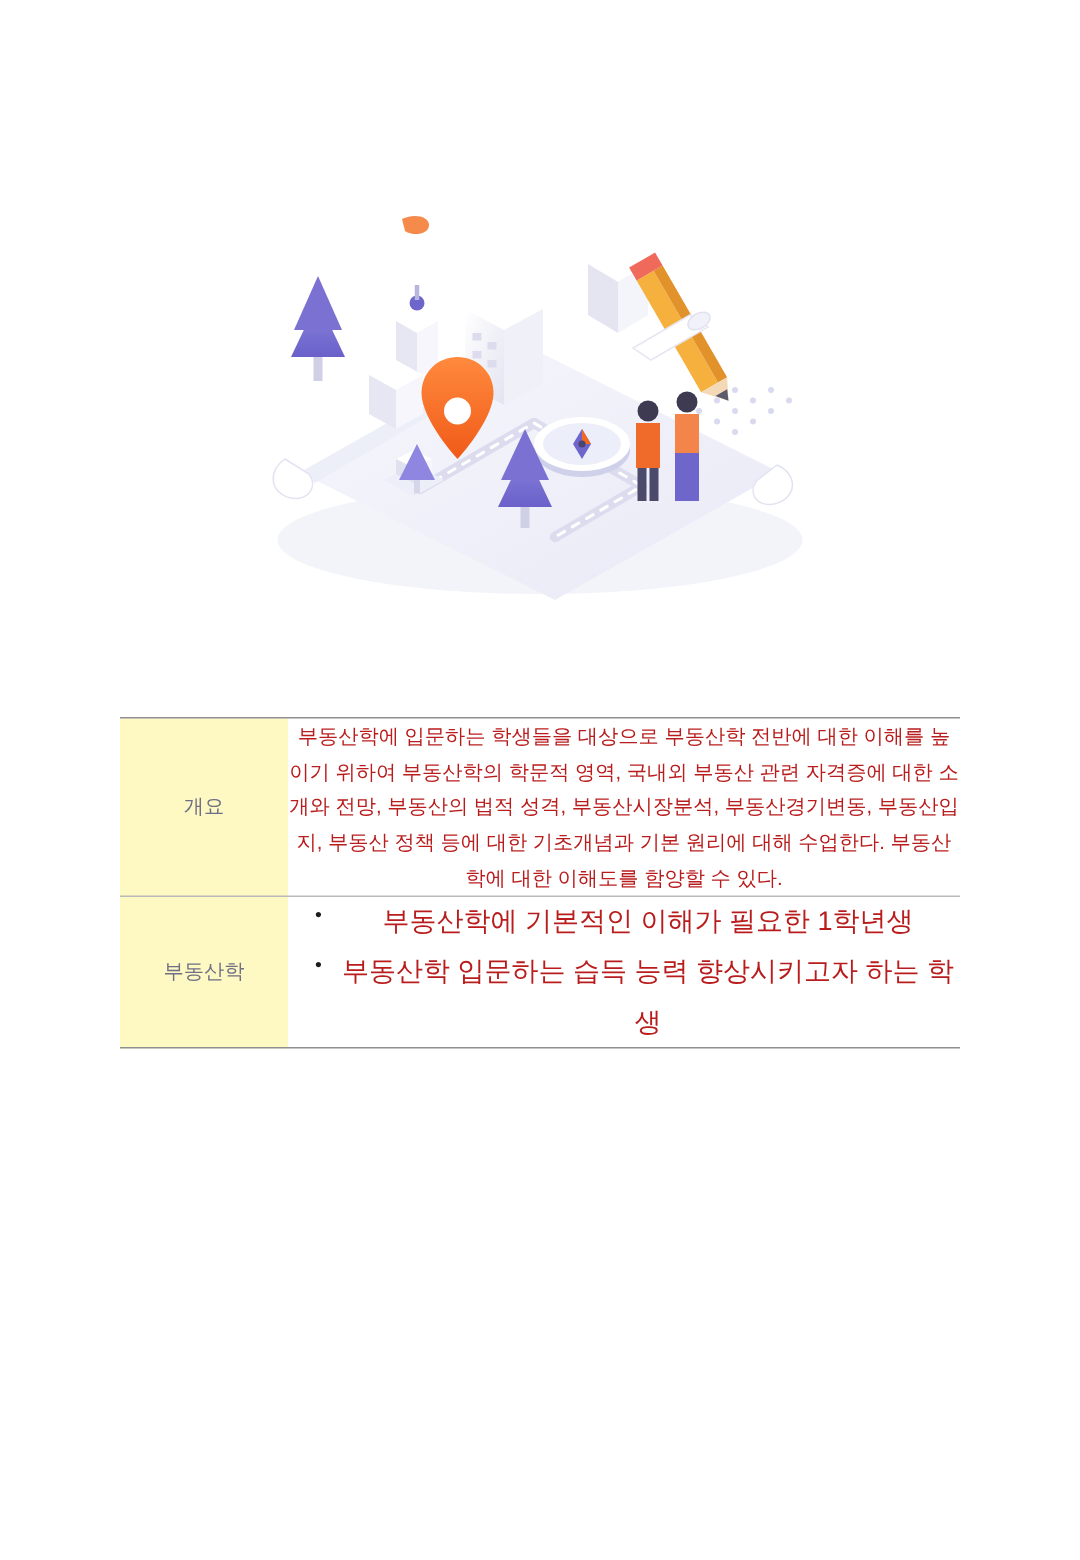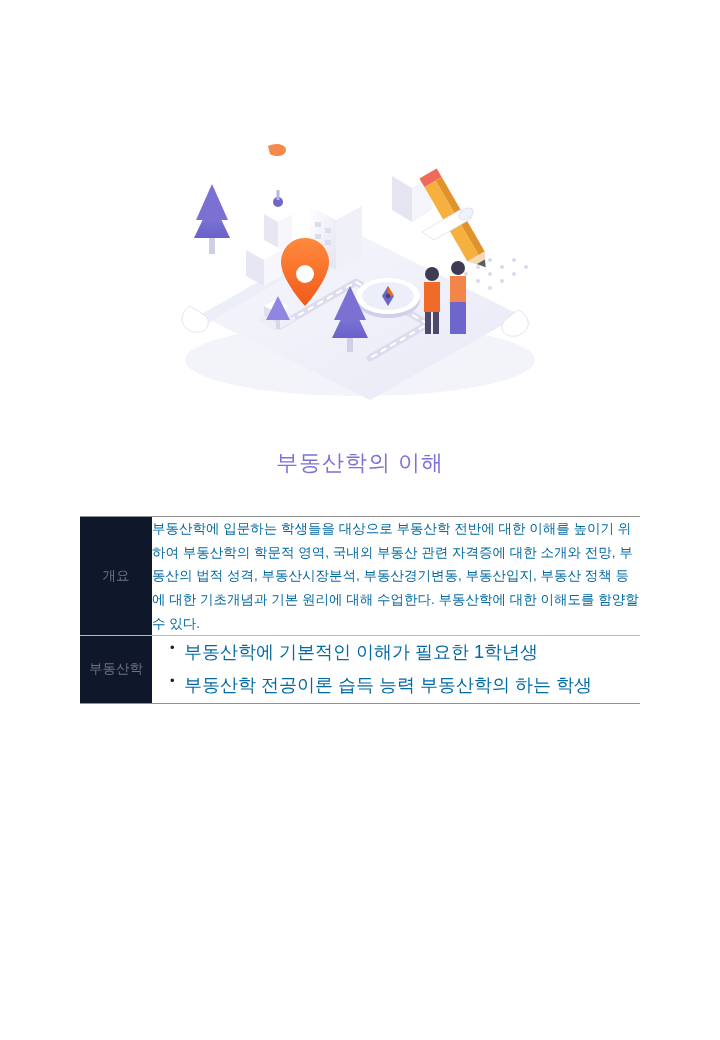--- a/index.html
+++ b/index.html
@@ -64,32 +64,33 @@
   }
   table.info td {
     border-top: 1px solid #8f8f8f;
     border-bottom: 1px solid #8f8f8f;
     padding: 0;
   }
   table.info tr.row-overview td {
     border-bottom: 1px solid #b9b9b9;
   }
   .label-cell {
-    width: 72px;
-    background: #0f172a;
+    width: 112px;
+    background: #fef9c3;
     text-align: center;
     color: #6f6f85;
     font-size: 13.5px;
     padding: 8px 4px;
   }
   .body-cell {
     padding: 10px 10px 10px 12px;
     font-size: 13.5px;
     line-height: 1.75;
-    color: #0369a1;
+    color: #b91c1c;
+    text-align: center;
   }
   .bullets {
     margin: 0;
     padding: 0 0 0 18px;
     list-style: none;
   }
   .bullets li {
     position: relative;
     padding-left: 14px;
     font-size: 18px;
@@ -253,35 +254,34 @@
         <path d="M290 192 h16 v32 h-16 z" fill="#6f66cc"></path>
       </g>
 
       <g>
         <path d="M262 122 L300 100 L312 108 L274 130 Z" fill="#ffffff" stroke="#e6e7f2" stroke-width="1"></path>
         <ellipse cx="306" cy="104" rx="8" ry="5" fill="#f1f1f9" stroke="#e2e3f1" stroke-width="1" transform="rotate(-30 306 104)"></ellipse>
       </g>
     </svg>
   </div>
 
-  <h1 class="doc-title">부동산학의 이해</h1>
 
   <div class="table-wrap">
     <table class="info">
       <tbody>
         <tr class="row-overview">
           <td class="label-cell">개요</td>
           <td class="body-cell">부동산학에 입문하는 학생들을 대상으로 부동산학 전반에 대한 이해를 높이기 위하여 부동산학의 학문적 영역, 국내외 부동산 관련 자격증에 대한 소개와 전망, 부동산의 법적 성격, 부동산시장분석, 부동산경기변동, 부동산입지, 부동산 정책 등에 대한 기초개념과 기본 원리에 대해 수업한다.  부동산학에 대한 이해도를 함양할 수 있다.</td>
         </tr>
         <tr class="row-target">
           <td class="label-cell">부동산학</td>
           <td class="body-cell">
             <ul class="bullets">
               <li>부동산학에 기본적인 이해가 필요한 1학년생</li>
-              <li>부동산학 전공이론 습득 능력 부동산학의 하는 학생</li>
+              <li>부동산학 입문하는 습득 능력 향상시키고자 하는 학생</li>
             </ul>
           </td>
         </tr>
       </tbody>
     </table>
   </div>
 
 </div>
 
 </body></html>

